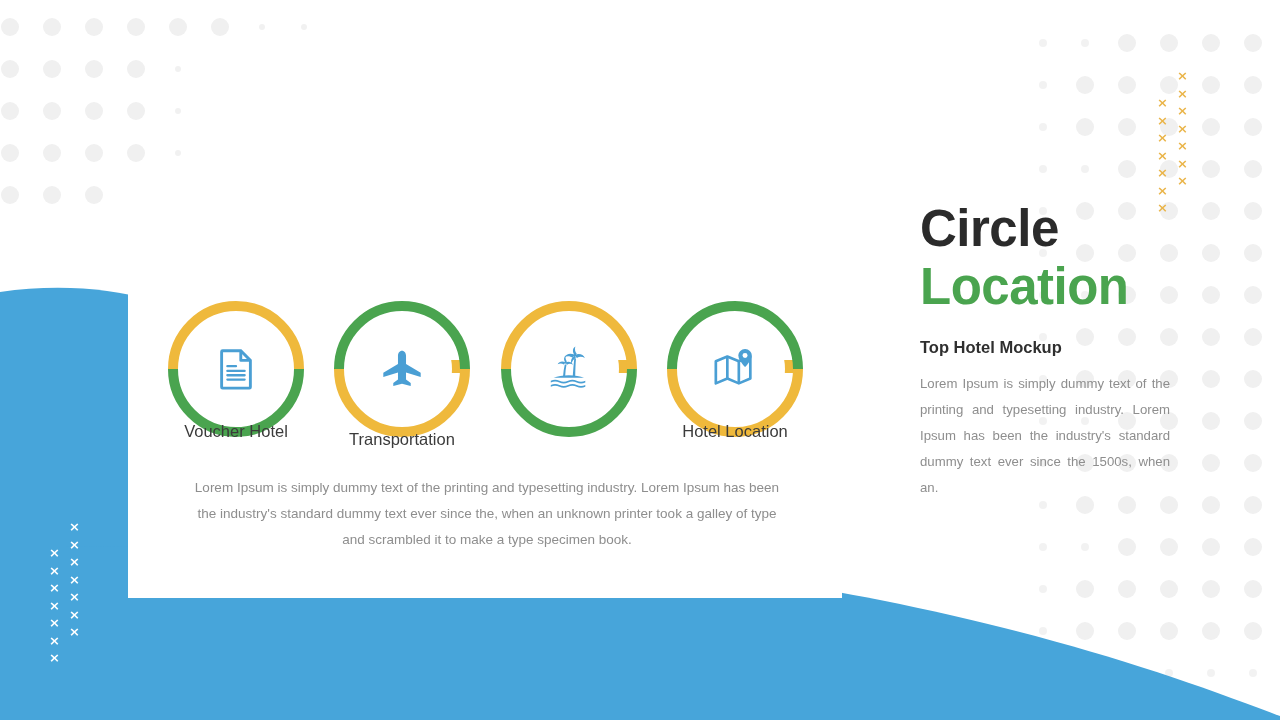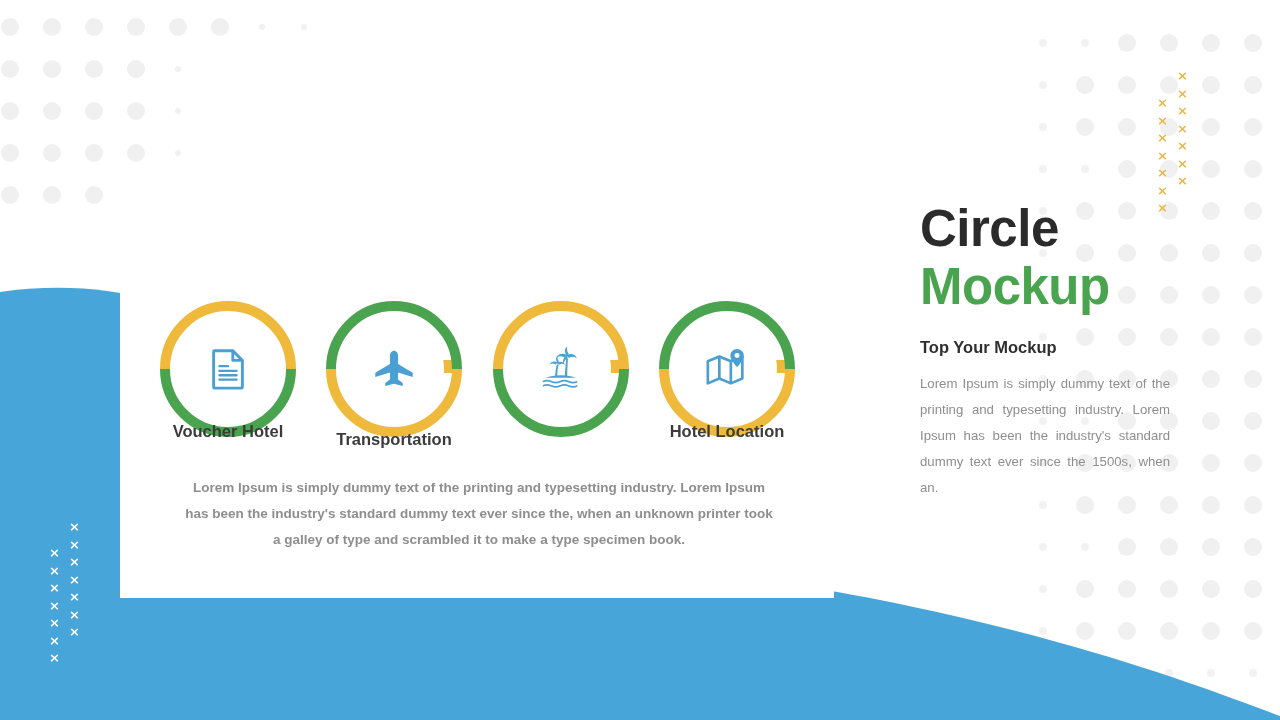--- a/index.html
+++ b/index.html
@@ -42,27 +42,26 @@
     font-weight: 700;
     pointer-events: none;
     user-select: none;
   }
   .x-orange { color: #eab54a; }
   .x-white  { color: #ffffff; }
 
   
   #card {
     position: absolute;
-    left: 120px;
+    left: 128px;
     top: 179px;
     width: 714px;
     height: 419px;
     background: #ffffff;
     z-index: 5;
-    font-weight: bold;
   }
 
   
   #process-row {
     position: absolute;
     left: 0px;
     top: 55px;
     width: 714px;
     height: 190px;
   }
@@ -455,18 +454,18 @@
       <span class="step-label" style="left:8px;">Voucher Hotel</span>
       <span class="step-label" style="left:174px;margin-top:8px;">Transportation</span>
       <span class="step-label" style="left:507px;">Hotel Location</span>
     </div>
 
     <div id="card-paragraph">Lorem Ipsum is simply dummy text of the printing and typesetting industry.  Lorem Ipsum has been the industry's standard dummy text ever since the,  when an unknown printer took a galley of type and scrambled it to make a type specimen book.</div>
   </div>
 
   <div id="right-panel">
     <div id="heading-line1">Circle</div>
-    <div id="heading-line2">Mockup</div>
-    <div id="subheading">Top Your Mockup</div>
+    <div id="heading-line2">Location</div>
+    <div id="subheading">Top Hotel Mockup</div>
     <div id="panel-paragraph">Lorem Ipsum is simply dummy text of the printing and typesetting industry. Lorem Ipsum has been the industry's standard dummy text ever since the 1500s,  when an.</div>
   </div>
 
 </div>
 
 </body></html>

